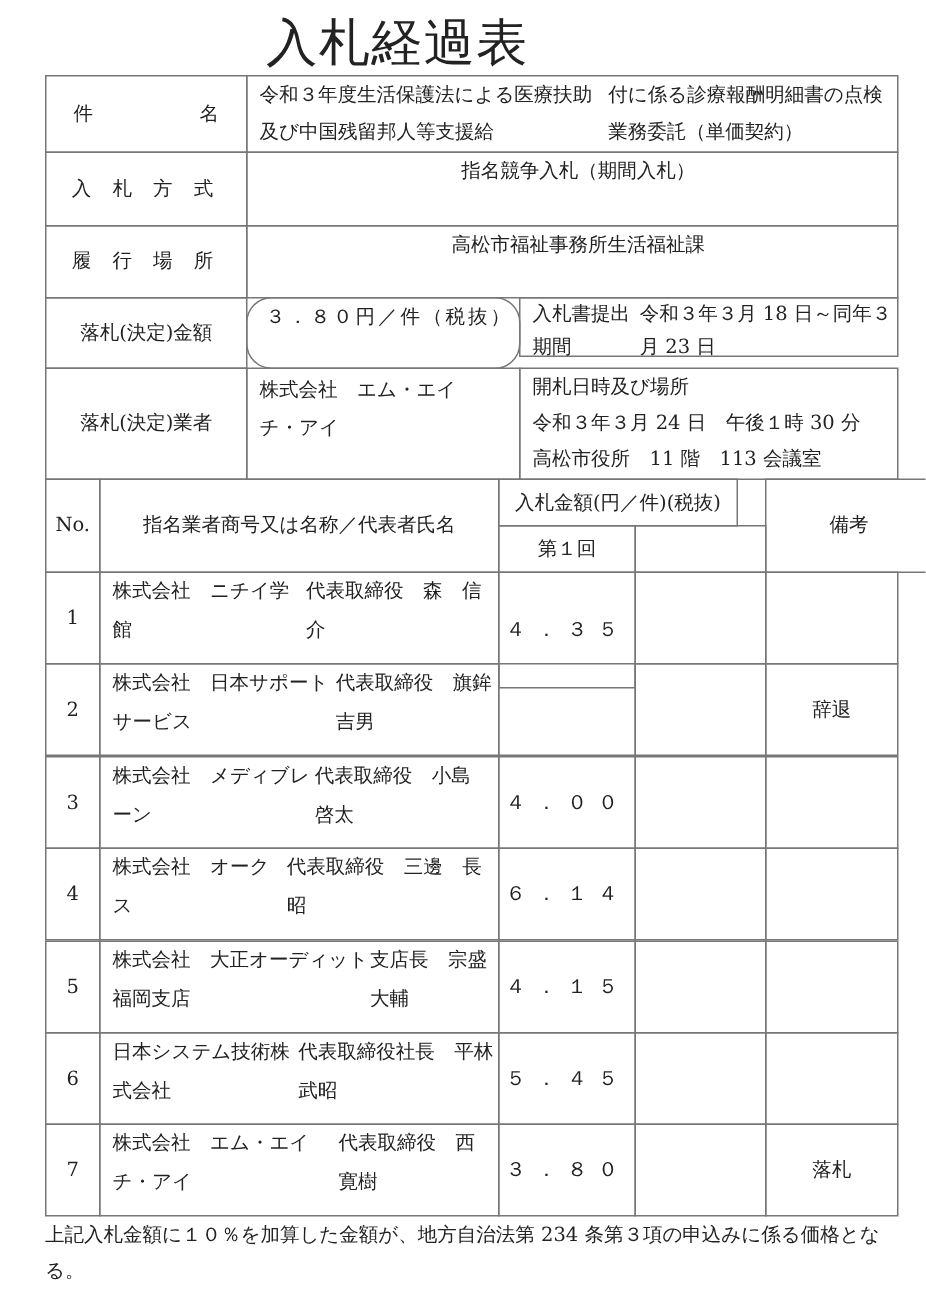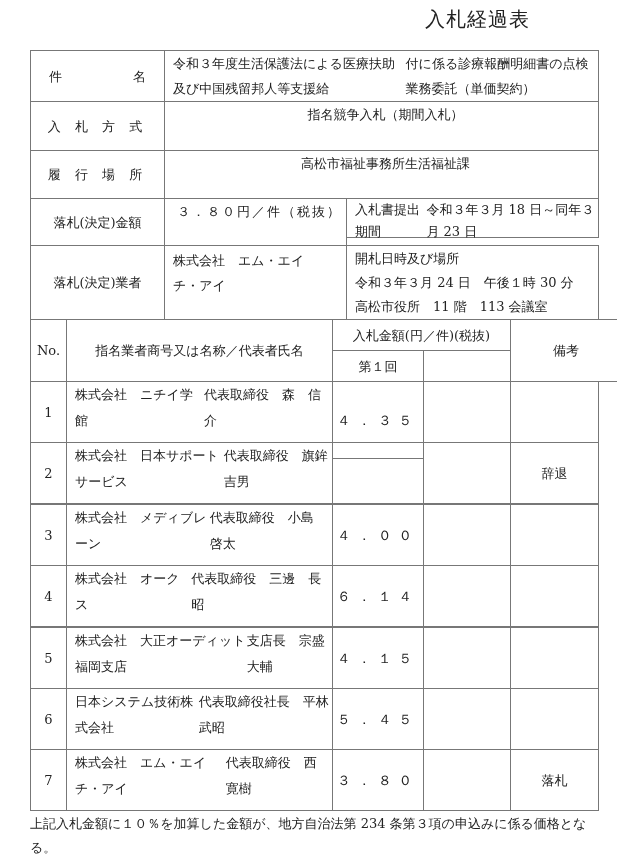--- a/index.html
+++ b/index.html
@@ -1,19 +1,19 @@
 <!DOCTYPE html>
 <html><head>
 <meta charset="utf-8">
 <style>
   html, body { margin:0; padding:0; background:#ffffff; }
   body { width:617px; height:863px; position:relative; overflow:hidden;
          font-family: "DejaVu Serif", "Liberation Serif", serif; color:#222; }
-  .title { position:absolute; left:0; top:6px; width:530px; text-align:right;
-           font-size:20px; letter-spacing:1px; font-family:"DejaVu Sans","Liberation Sans",sans-serif; font-weight:400; }
+  .title { position:absolute; left:0; top:6px; width:530px; text-align:center;
+           font-size:34px; letter-spacing:1px; font-family:"DejaVu Sans","Liberation Sans",sans-serif; font-weight:400; }
   .cell { position:absolute; box-sizing:border-box; border:1px solid #777; font-size:13px; line-height:25px; }
   .lbl { display:flex; align-items:center; justify-content:center; }
   .spread { display:flex; align-items:center; justify-content:space-between; padding:0 18px; }
   .val { display:flex; flex-direction:row; justify-content:center; padding-left:8px; }
   .ctr { display:flex; align-items:center; justify-content:center; text-align:center; }
   .wide { letter-spacing:5px; }
   .num { letter-spacing:7px; font-size:13.5px; }
   .footer { position:absolute; left:30px; top:812px; width:575px; font-size:13px; line-height:24px; }
 </style>
 </head>
@@ -34,21 +34,21 @@
 <div class="cell val" style="left:164px;top:101px;width:435px;height:50px;">
   <span>指名競争入札（期間入札）</span>
 </div>
 
 <div class="cell lbl wide" style="left:30px;top:150px;width:135px;height:49px;">履 行 場 所</div>
 <div class="cell val" style="left:164px;top:150px;width:435px;height:49px;">
   <span>高松市福祉事務所生活福祉課</span>
 </div>
 
 <div class="cell lbl" style="left:30px;top:198px;width:135px;height:48px;">落札(決定)金額</div>
-<div class="cell val" style="left:164px;top:198px;width:183px;height:48px;">
+<div class="cell val" style="left:164px;top:198px;width:183px;height:48px;border-radius:17px;">
   <span style="letter-spacing:2px;">３．８０円／件（税抜）</span>
 </div>
 <div class="cell val" style="left:346px;top:198px;width:253px;height:40px;line-height:22px;">
   <span>入札書提出期間</span>
   <span>令和３年３月 18 日～同年３月 23 日</span>
 </div>
 
 <div class="cell lbl" style="left:30px;top:245px;width:135px;height:75px;">落札(決定)業者</div>
 <div class="cell" style="left:164px;top:245px;width:183px;height:75px;padding:2px 0 0 8px;">
   <div>株式会社　エム・エイ</div>
@@ -58,21 +58,21 @@
   <div>開札日時及び場所</div>
   <div>令和３年３月 24 日　午後１時 30 分</div>
   <div>高松市役所　11 階　113 会議室</div>
 </div>
 
 <div class="cell ctr" style="left:30px;top:319px;width:37px;height:63px;">No.</div>
 <div class="cell ctr" style="left:66px;top:319px;width:267px;height:63px;">
   <span>指名業者</span>
   <span>商号又は名称／代表者氏名</span>
 </div>
-<div class="cell ctr" style="left:332px;top:319px;width:179px;height:32px;">入札金額(円／件)(税抜)</div>
+<div class="cell ctr" style="left:332px;top:319px;width:160px;height:32px;">入札金額(円／件)(税抜)</div>
 <div class="cell ctr" style="left:332px;top:350px;width:92px;height:32px;">第１回</div>
 <div class="cell ctr" style="left:423px;top:350px;width:88px;height:32px;"></div>
 <div class="cell ctr" style="left:510px;top:319px;width:112px;height:63px;">備考</div>
 
 <div id="rows">
     <div class="cell ctr" style="left:30px;top:381px;width:37px;height:62px;">1</div>
     <div class="cell val" style="left:66px;top:381px;width:267px;height:62px;line-height:26px;">
       <span>株式会社　ニチイ学館</span>
       <span>代表取締役　森　信介</span>
     </div>

